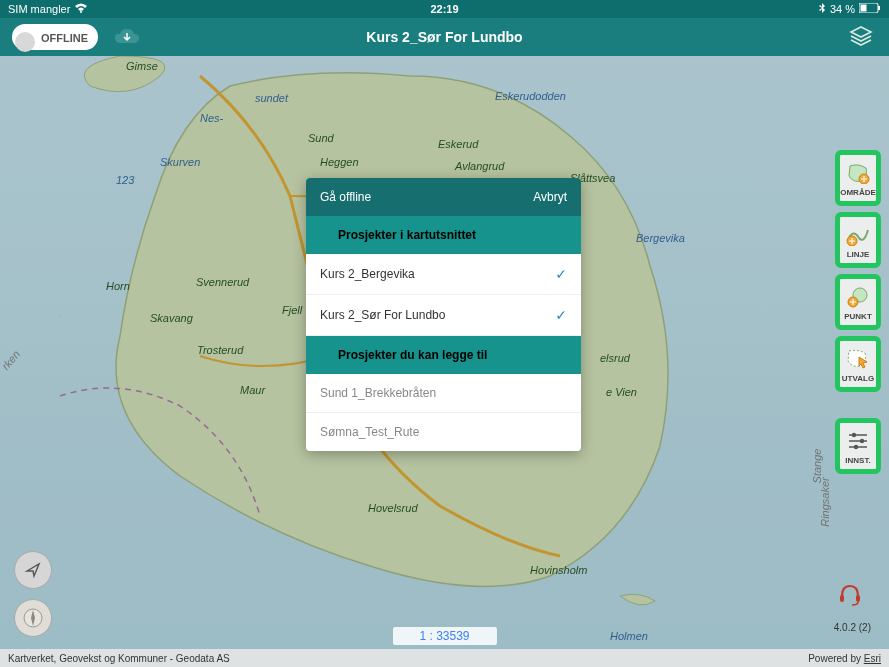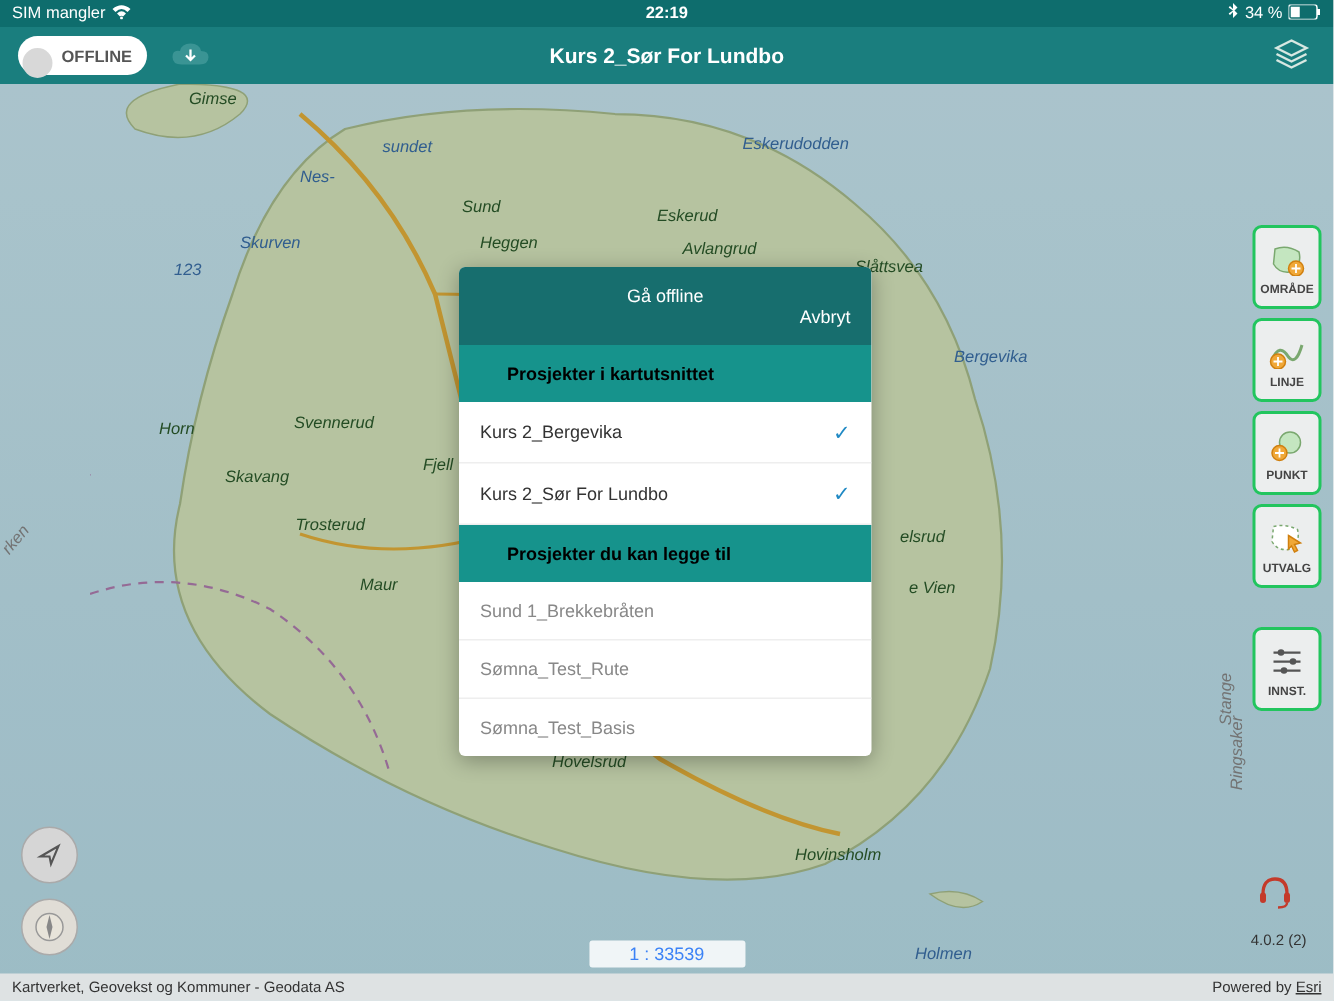--- a/index.html
+++ b/index.html
@@ -57,21 +57,21 @@
   
   .mlabel { position: absolute; font-size: 11px; color: #2b5a2b; z-index: 5; font-style: italic; }
   .mlabel.water { color: #3a6fa8; }
 
   
   .tool-panel {
     position: absolute; right: 8px; top: 150px; display: flex; flex-direction: column;
     gap: 6px; z-index: 60;
   }
   .tool-btn {
-    width: 46px; height: 56px; background: #eceeee; border: 2px solid #22c55e;
+    width: 46px; height: 56px; background: #eceeee; border: 5px solid #22c55e;
     border-radius: 6px; display: flex; flex-direction: column; align-items: center;
     justify-content: center; gap: 2px; cursor: pointer; font-size: 8px;
     font-weight: 600; color: #444;
   }
   .tool-btn.settings { height: 56px; margin-top: 20px; }
   .tool-icon { width: 26px; height: 26px; display: flex; align-items: center; justify-content: center; }
 
   
   .loc-btn, .compass-btn {
     position: absolute; left: 14px; width: 38px; height: 38px; border-radius: 50%;
@@ -107,21 +107,21 @@
   .footer .powered a { color: #333; text-decoration: underline; }
 
   
   .modal {
     position: absolute; left: 306px; top: 178px; width: 275px;
     background: #fff; border-radius: 4px; overflow: hidden;
     box-shadow: 0 3px 14px rgba(0,0,0,0.3); z-index: 70;
   }
   .modal-hdr {
     background: #176e6e; color: #fff; display: flex; align-items: center;
-    padding: 12px 14px; font-size: 12px; flex-direction: column;
+    padding: 12px 14px; font-size: 12px;
   }
   .modal-hdr .cancel { margin-left: auto; cursor: pointer; }
   .modal-section {
     background: #16938c; color: #000000; padding: 12px 32px; font-size: 12px;
     font-weight: 600;
   }
   .modal-section .bold { font-weight: 700; }
   .modal-item {
     display: flex; align-items: center; padding: 12px 14px; font-size: 12px;
     color: #333; border-bottom: 1px solid #eee; cursor: pointer;
@@ -325,16 +325,13 @@
   </div>
   <div class="modal-section">
     <span>Prosjekter du </span><span class="bold">kan legge til</span>
   </div>
   <div class="modal-item faded">
     <span>Sund 1_Brekkebråten</span>
   </div>
   <div class="modal-item faded">
     <span>Sømna_Test_Rute</span>
   </div>
-  <div class="modal-item faded">
-    <span>Sømna_Test_Basis</span>
-  </div>
 </div>
 
 </body></html>

